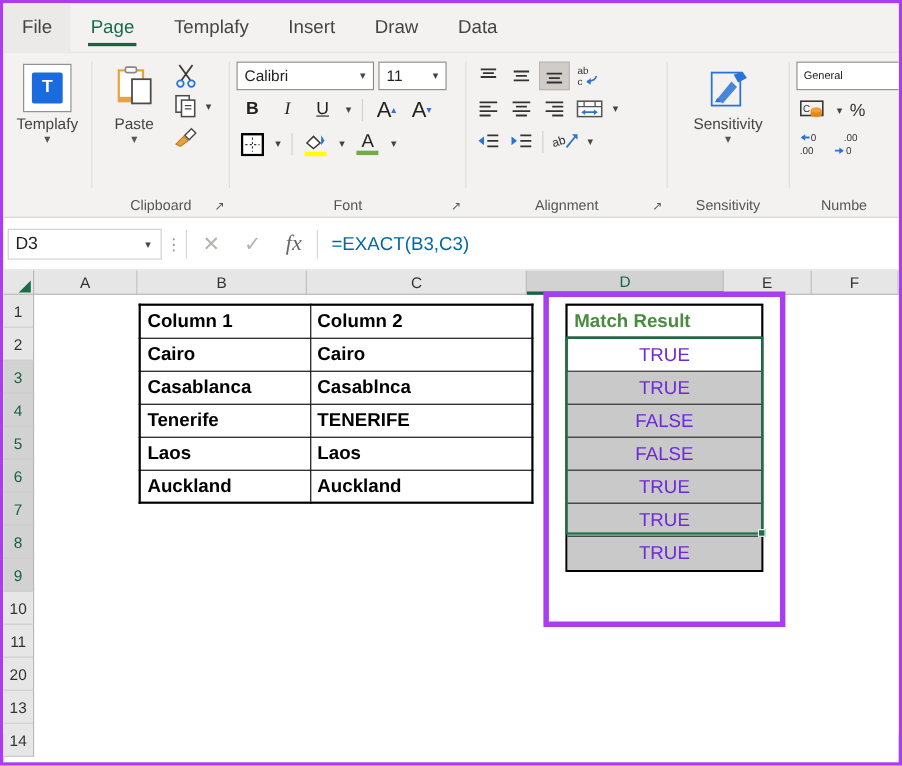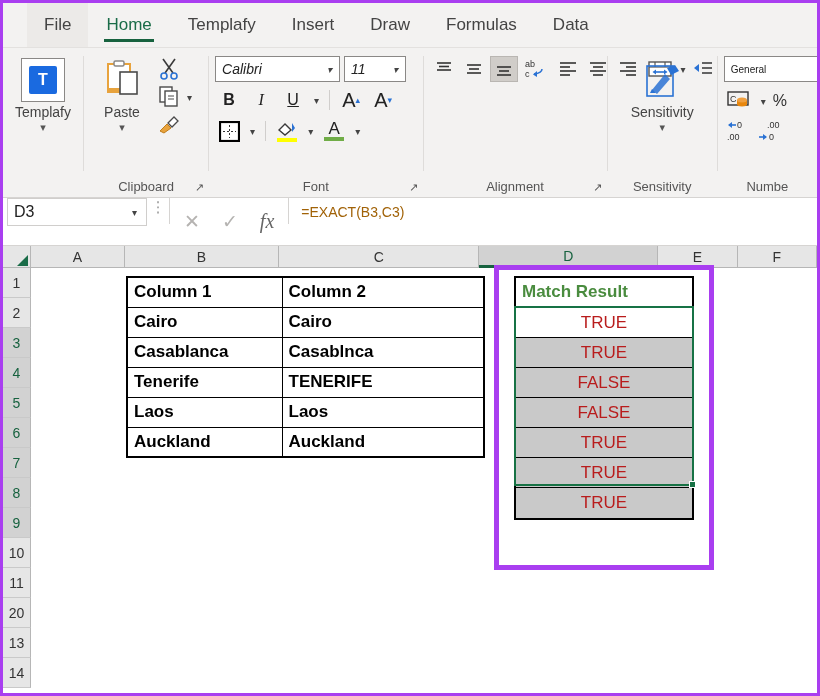--- a/index.html
+++ b/index.html
@@ -18,21 +18,21 @@
   .tabbar {
     height: 45px; background: #f3f2f1;
     display: flex; align-items: stretch;
     font-size: 17px; color: #444;
     border-bottom: 1px solid #e3e1df;
   }
   .tab {
     display:flex; align-items:center; padding: 0 18px;
     position: relative; white-space: nowrap; cursor: default;
   }
-  .tab.file { background: #eceae8; padding: 0 17px; margin-left: 24px; }
+  .tab.file { background: #eceae8; padding: 0 17px; }
   .tab.active { color:#1a6c48; }
   .tab.active::after {
     content:""; position:absolute; left:16px; right:16px; bottom:5px;
     height:3px; background:#17623f;
   }
 
   
   .ribbon {
     height: 150px; background:#f3f2f1;
     display:flex; align-items:stretch;
@@ -68,21 +68,21 @@
     font-size:16px;font-weight:bold;display:flex;align-items:center;justify-content:center;
     border-radius:2px;
   }
 
   
   .fontgrp { width:215px; }
   .fontrow { display:flex; gap:4px; align-items:center; margin-bottom:5px; }
   .combo {
     border:1px solid #8a8886; background:#fff; height:26px;
     display:flex; align-items:center; padding:0 4px 0 6px;
-    font-size:14px; color:#222; justify-content:space-between;font-style:italic;
+    font-size:14px; color:#222; justify-content:space-between;
   }
   .combo.name { width:125px; }
   .combo.size { width:62px; }
   .fbtn {
     width:28px;height:26px;display:flex;align-items:center;justify-content:center;
     font-size:16px;color:#222;
   }
   .minichev { font-size:10px; color:#444; padding:0 3px; }
   .sep-v { width:1px; height:20px; background:#d0cecc; margin:0 3px; }
   .underbar { height:4px; width:20px; margin-top:1px; }
@@ -98,35 +98,35 @@
 
   
   .numgrp { width:100px; overflow:hidden; }
   .numbox {
     border:1px solid #8a8886;background:#fff;height:26px;width:110px;
     display:flex;align-items:center;padding:0 6px;font-size:10px;color:#222;text-align:center;
   }
 
   
   .formulabar {
-    height:48px; background:#fff; display:flex; 
+    height:48px; background:#fff; display:flex; align-items:center;
     border-bottom:1px solid #d6d4d2; padding:0 0 0 4px;
   }
   .namebox {
     width:140px; height:28px; border:1px solid #d0cecc; background:#fff;
     display:flex; align-items:center; justify-content:space-between;
     padding:0 6px; font-size:16px; color:#222;
   }
   .fb-dots { width:22px; text-align:center; color:#9a9a9a; font-size:15px; letter-spacing:0; }
   .fb-btns { display:flex; align-items:center; gap:22px; padding:0 14px; color:#b5b3b1; font-size:19px; }
   .fb-fx { font-style:italic; font-family:"Liberation Serif", serif; color:#666; font-size:20px; }
   .fb-divider { width:1px; height:26px; background:#d6d4d2; }
   .fb-input {
     flex:1; height:28px; display:flex; align-items:center; padding-left:12px;
-    font-size:14px; color:#a16207;
+    font-size:17px; color:#0369a1;
   }
 
   
   .grid { position:relative; background:#fff; height:421px; }
   .colhead { display:flex; height:22px; background:#e6e6e6; }
   .corner {
     width:28px; height:22px; background:#e6e6e6;
     border-right:1px solid #b6b6b6; border-bottom:1px solid #b6b6b6; position:relative;
   }
   .corner::after{
@@ -164,21 +164,21 @@
   .datatable td.c1 { width:155px; }
   .datatable td.c2 { width:202px; }
 
   
   .dcol {
     position:absolute; left:483px; top:8px; width:180px;
     border:2px solid #000; background:#fff;
   }
   .dcell {
     height:30px; display:flex; align-items:center; justify-content:center;
-    font-size:17px; color:#b91c1c; border-bottom:1px solid #000;
+    font-size:17px; color:#6d28d9; border-bottom:1px solid #000;
   }
   .dcell.header {
     justify-content:flex-start; padding-left:6px;
     font-weight:bold; color:#4a8c3f; border-bottom:2px solid #000;
   }
   .dcell.selected { background:#c9c9c9; }
   .dcell:last-child { border-bottom:none; }
 
   
   .selbox {
@@ -201,33 +201,30 @@
 </head>
 <body>
 
 <div id="app">
 
   <div class="tabbar">
     <div class="tab file">
         <span>File</span>
       </div>
     <div class="tab active">
-        <span>Home</span>
+        <span>Page</span>
       </div>
     <div class="tab">
         <span>Templafy</span>
       </div>
     <div class="tab">
         <span>Insert</span>
       </div>
     <div class="tab">
         <span>Draw</span>
-      </div>
-    <div class="tab">
-        <span>Formulas</span>
       </div>
     <div class="tab">
         <span>Data</span>
       </div>
   </div>
 
   <div class="ribbon">
 
     <div class="grp" style="width:80px">
       <div class="grp-body" style="justify-content:center">
@@ -346,21 +343,21 @@
       </div>
       <div class="grp-title">
         <span>Font</span>
         <span class="dlg">↗</span>
       </div>
     </div>
 
     <div class="grp-sep"></div>
 
     <div class="grp aligngrp">
-      <div class="grp-body" style="flex-direction:row;padding-top:8px">
+      <div class="grp-body" style="flex-direction:column;padding-top:8px">
         <div class="arow">
           <span class="abtn">
             <svg width="20" height="18" viewBox="0 0 20 18">
                 <g stroke="#333" stroke-width="1.6">
                   <line x1="3" y1="3" x2="17" y2="3"></line>
                   <line x1="5" y1="6.5" x2="15" y2="6.5"></line>
                   <line x1="3" y1="10" x2="17" y2="10"></line>
                 </g>
               </svg>
           </span>

